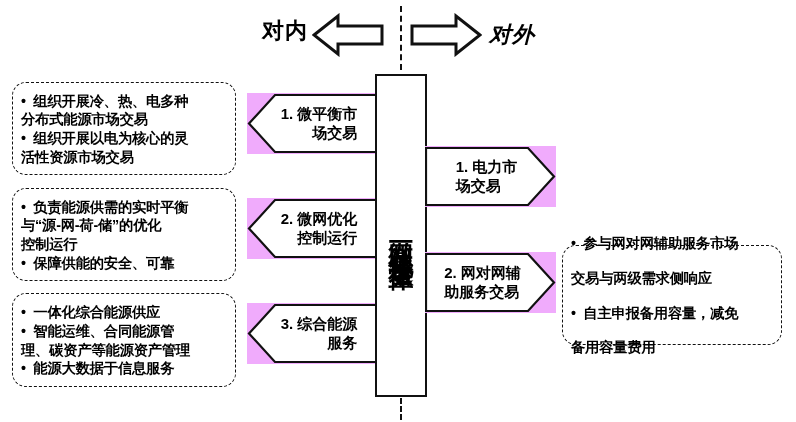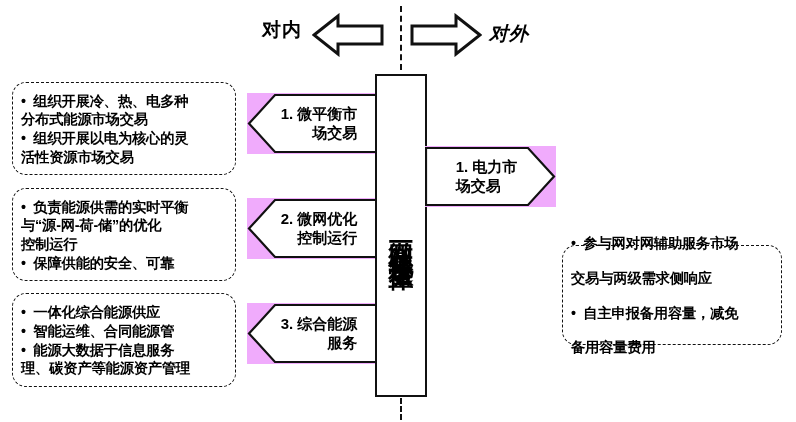--- a/index.html
+++ b/index.html
@@ -11,21 +11,21 @@
     overflow:hidden;
     color:#000;
   }
   #stage{position:absolute;left:0;top:0;width:796px;height:422px;}
 
   
   .abs{position:absolute;box-sizing:border-box;}
 
   
   .hdr-label{
-    font-size:19px;font-weight:700;letter-spacing:1px;
+    font-size:22px;font-weight:700;letter-spacing:1px;
     line-height:1;white-space:nowrap;
   }
 
   
   .divider{
     border-left:2px dashed #111;
     width:0;
   }
 
   
@@ -124,22 +124,22 @@
   <div class="abs infobox" style="left:12px;top:188px;width:224px;height:93px;">
     <div class="line">•  负责能源供需的实时平衡</div>
     <div class="line">与“源-网-荷-储”的优化</div>
     <div class="line">控制运行</div>
     <div class="line">•  保障供能的安全、可靠</div>
   </div>
 
   <div class="abs infobox" style="left:12px;top:293px;width:224px;height:94px;">
     <div class="line">•  一体化综合能源供应</div>
     <div class="line">•  智能运维、合同能源管</div>
+    <div class="line">理、碳资产等能源资产管理</div>
     <div class="line">•  能源大数据于信息服务</div>
-    <div class="line">理、碳资产等能源资产管理</div>
   </div>
 
   <div class="arrowblk left" style="left:247px;top:93px;width:130px;height:61px;">
     <svg width="130" height="61" viewBox="0 0 130 61" preserveAspectRatio="none">
       <polygon points="2,30.5 28,2 130,2 130,59 28,59" fill="#ffffff" stroke="#111111" stroke-width="2.2" stroke-linejoin="miter"></polygon>
     </svg>
     <div class="alabel" style="margin-left:14px;">1. 微平衡市
 场交易</div>
   </div>
 
@@ -164,20 +164,27 @@
   </div>
 
   <div class="arrowblk right" style="left:425px;top:146px;width:131px;height:61px;">
     <svg width="131" height="61" viewBox="0 0 131 61" preserveAspectRatio="none">
       <polygon points="129,30.5 103,2 1,2 1,59 103,59" fill="#ffffff" stroke="#111111" stroke-width="2.2" stroke-linejoin="miter"></polygon>
     </svg>
     <div class="alabel" style="margin-right:8px;">1. 电力市
 场交易</div>
   </div>
 
+  <div class="arrowblk right" style="left:425px;top:252px;width:131px;height:61px;">
+    <svg width="131" height="61" viewBox="0 0 131 61" preserveAspectRatio="none">
+      <polygon points="129,30.5 103,2 1,2 1,59 103,59" fill="#ffffff" stroke="#111111" stroke-width="2.2" stroke-linejoin="miter"></polygon>
+    </svg>
+    <div class="alabel" style="margin-right:16px;">2. 网对网辅
+助服务交易</div>
+  </div>
 
 
   <div class="abs infobox" style="left:562px;top:245px;width:220px;height:100px;gap:16px;">
     <div class="line">•  参与网对网辅助服务市场</div>
     <div class="line">交易与两级需求侧响应</div>
     <div class="line">•  自主申报备用容量，减免</div>
     <div class="line">备用容量费用</div>
   </div>
 
 </div>

